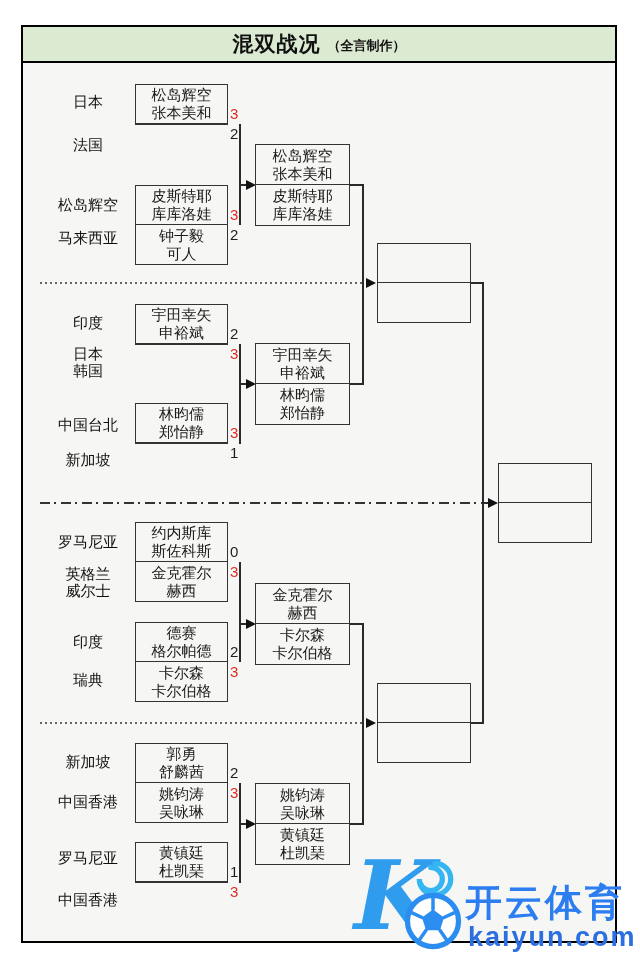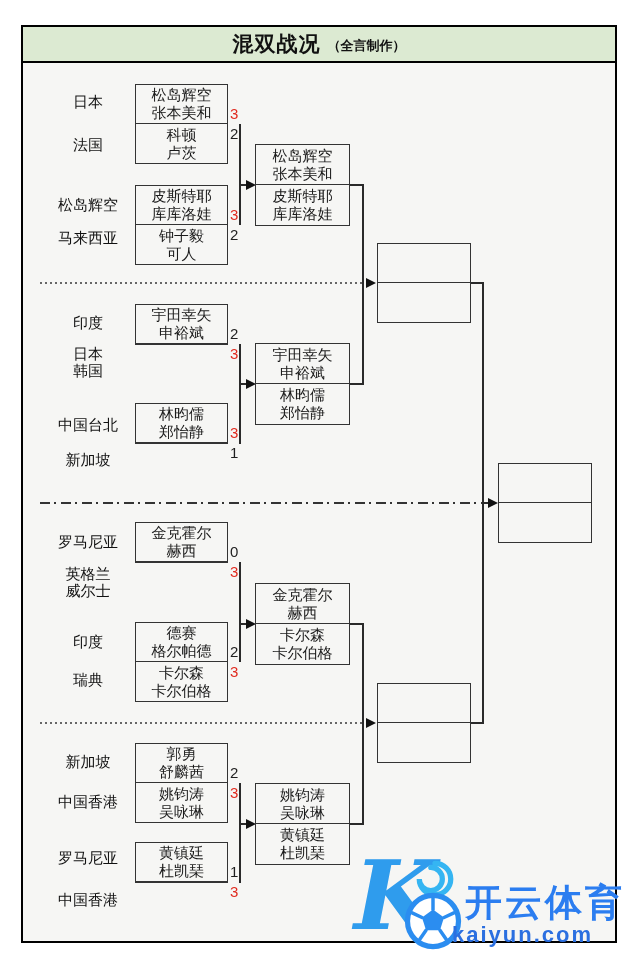--- a/index.html
+++ b/index.html
@@ -27,21 +27,21 @@
   .dotline{position:absolute;height:2px;background:repeating-linear-gradient(90deg,#666 0 2px,transparent 2px 5px);}
   .dashdot{position:absolute;height:2px;background:repeating-linear-gradient(90deg,#333 0 10px,transparent 10px 14px,#333 14px 16px,transparent 16px 21px);}
   .arrow{position:absolute;width:0;height:0;border-left:10px solid #111;border-top:5px solid transparent;border-bottom:5px solid transparent;}
   
   .wm{position:absolute;left:350px;top:852px;width:290px;height:110px;z-index:5;}
   .wm-k{position:absolute;left:4px;top:-6px;font-family:"DejaVu Serif","Liberation Serif",serif;
         font-style:italic;font-weight:bold;font-size:96px;line-height:100px;color:#2f9ced;}
   .wm-swirl{position:absolute;left:64px;top:6px;width:42px;height:42px;}
   .wm-ball{position:absolute;left:54px;top:40px;width:58px;height:58px;}
   .wm-brand{position:absolute;left:115px;top:26px;font-size:37px;font-weight:bold;color:#2b7df0;letter-spacing:3px;white-space:nowrap;}
-  .wm-domain{position:absolute;left:102px;top:70px;font-size:22px;font-weight:bold;color:#2b6fe0;letter-spacing:2px;white-space:nowrap;}
+  .wm-domain{position:absolute;left:118px;top:70px;font-size:27px;font-weight:bold;color:#2b6fe0;letter-spacing:2px;white-space:nowrap;}
 </style>
 </head>
 <body>
 
 <div id="page">
 
   <div class="titlebar" style="background-color: rgb(220, 234, 210);">
     <span class="title-main">混双战况</span>
     <span class="title-sub">（全言制作）</span>
   </div>
@@ -49,22 +49,20 @@
   <div class="frame" style="background-color: rgb(246, 246, 244);"></div>
 
   <div class="country" style="top:93px">日本</div>
   <div class="country" style="top:136px">法国</div>
   <div class="country" style="top:196px">松岛辉空</div>
   <div class="country" style="top:229px">马来西亚</div>
 
   <div class="box mbox" style="top:84px">
     <div class="cell">松岛辉空
 张本美和</div>
-    <div class="cell">科顿
-卢茨</div>
   </div>
   <div class="box mbox" style="top:185px">
     <div class="cell">皮斯特耶
 库库洛娃</div>
     <div class="cell">钟子毅
 可人</div>
   </div>
 
   <div class="score" style="top: 105px; color: rgb(224, 43, 32);">3</div>
   <div class="score" style="top: 125px; color: rgb(31, 31, 31);">2</div>
@@ -115,20 +113,22 @@
   </div>
   <div class="hline" style="left:350px;top:383px;width:14px"></div>
 
   <div class="country" style="top:533px">罗马尼亚</div>
   <div class="country" style="top:565px">英格兰
 威尔士</div>
   <div class="country" style="top:633px">印度</div>
   <div class="country" style="top:671px">瑞典</div>
 
   <div class="box mbox" style="top:522px">
+    <div class="cell">约内斯库
+斯佐科斯</div>
     <div class="cell">金克霍尔
 赫西</div>
   </div>
   <div class="box mbox" style="top:622px">
     <div class="cell">德赛
 格尔帕德</div>
     <div class="cell">卡尔森
 卡尔伯格</div>
   </div>
 

